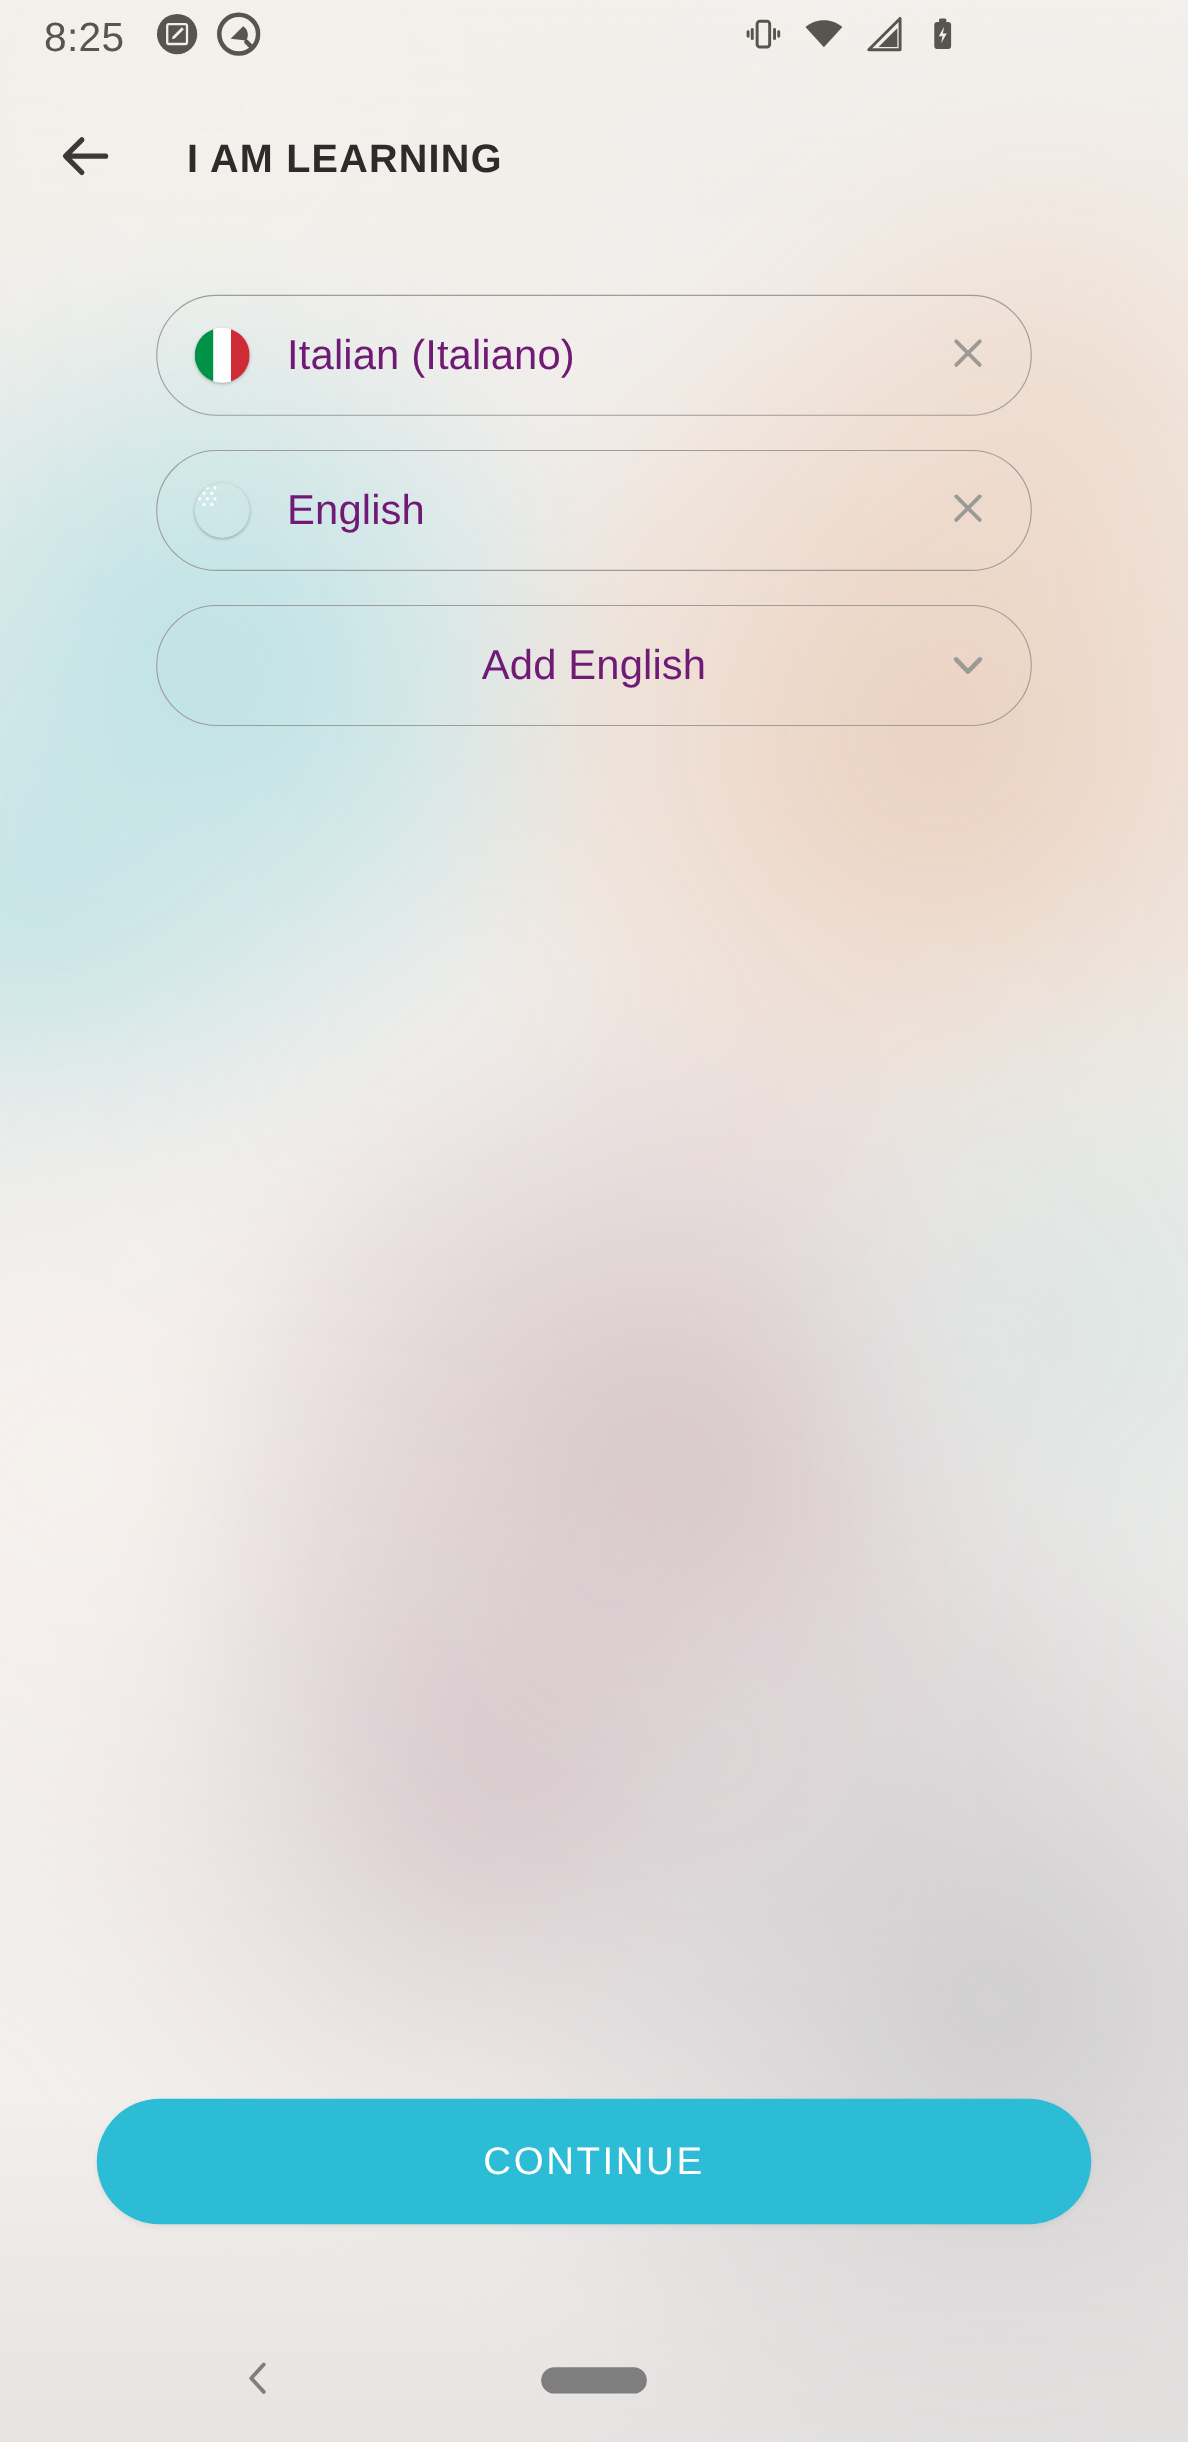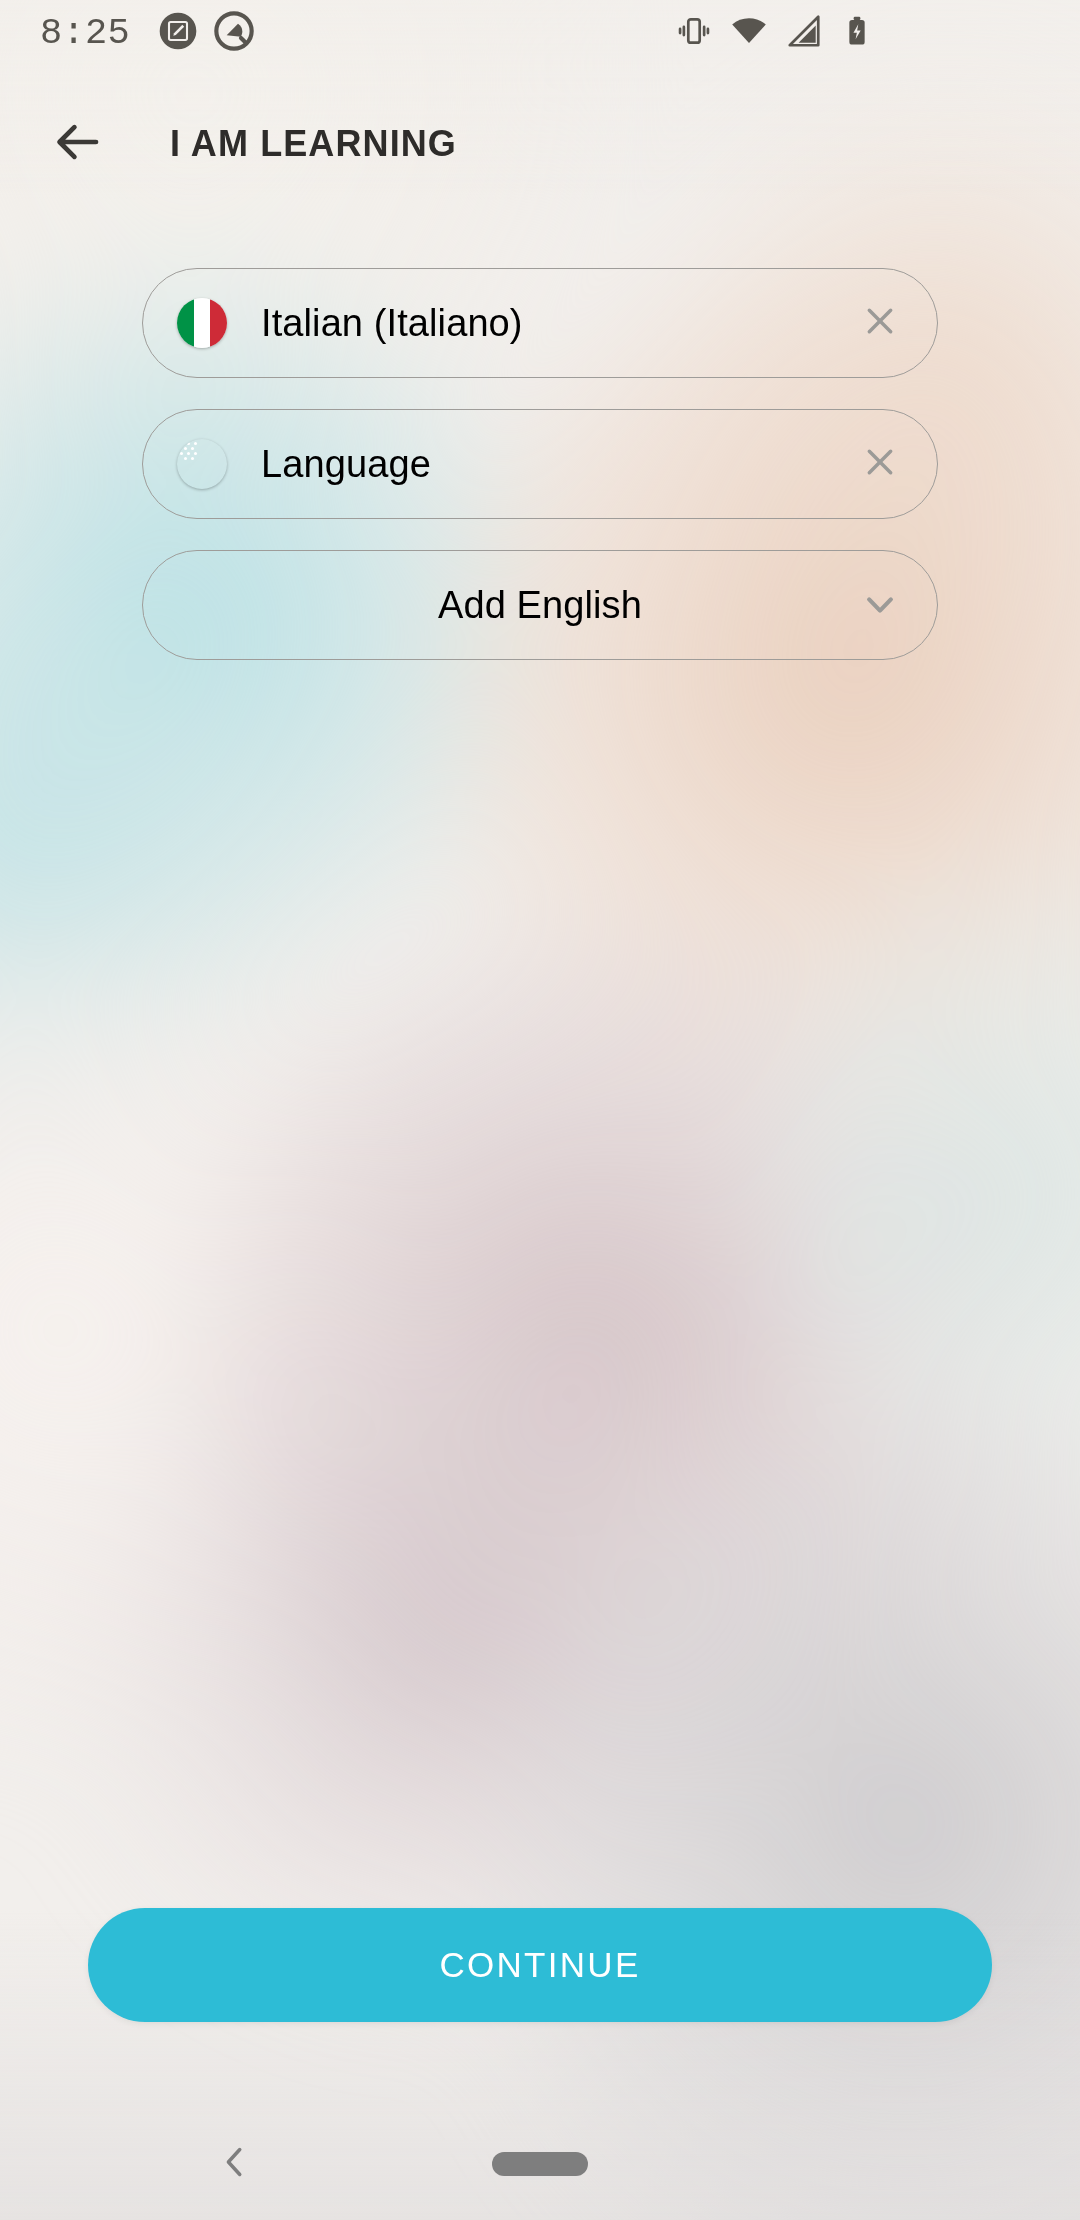--- a/index.html
+++ b/index.html
@@ -68,21 +68,20 @@
     background:linear-gradient(180deg, rgba(243,240,236,.55) 0%, rgba(243,240,236,0) 9%, rgba(240,236,233,0) 86%, rgba(216,213,214,.45) 100%);
   }
   .bg-blur-wrap { position:absolute; inset:-60px; filter:blur(58px); }
 
   
   #status-bar {
     position:absolute; left:0; top:0; width:908px; height:66px;
     display:flex; align-items:center;
     padding:0 34px 0 40px;
     z-index:6;
-    font-family:Liberation Mono, monospace;
   }
   #status-time {
     font-size:37px; font-weight:400; color:#58554f;
     letter-spacing:.3px; line-height:1;
   }
   .status-notif-group { display:flex; align-items:center; gap:16px; margin-left:28px; }
   .status-right { margin-left:auto; display:flex; align-items:center; gap:17px; }
 
   
   #app-bar {
@@ -115,21 +114,21 @@
   }
   .chip-flag {
     width:50px; height:50px; border-radius:50%;
     margin-left:34px;
     overflow:hidden; flex:none;
     box-shadow:0 1px 3px rgba(0,0,0,.28);
     position:relative;
   }
   .chip-label {
     margin-left:34px;
-    font-size:38px; color:#000000; font-weight:400;
+    font-size:38px; color:#701a75; font-weight:400;
     letter-spacing:.1px;
   }
   .chip-action {
     position:absolute; right:26px; top:50%;
     transform:translateY(-50%);
     width:62px; height:62px;
     display:flex; align-items:center; justify-content:center;
   }
   #add-language-chip { justify-content:center; margin-bottom:0; }
   #add-language-chip .chip-label { margin-left:0; }
@@ -297,21 +296,21 @@
             <span class="star" style="left:6.5px;top:8px"></span>
             <span class="star" style="left:13.5px;top:8px"></span>
             <span class="star" style="left:3px;top:13px"></span>
             <span class="star" style="left:10px;top:13px"></span>
             <span class="star" style="left:17px;top:13px"></span>
             <span class="star" style="left:6.5px;top:18px"></span>
             <span class="star" style="left:13.5px;top:18px"></span>
           </span>
         </span>
       </span>
-      <span class="chip-label">Language</span>
+      <span class="chip-label">English</span>
       <span class="chip-action">
         <span>
           <svg width="40" height="40" viewBox="0 0 24 24">
             <path d="M5.6 5.6l12.8 12.8M18.4 5.6L5.6 18.4" stroke="#9b9a97" stroke-width="2.1" stroke-linecap="round"></path>
           </svg>
         </span>
       </span>
     </div>
 
     <div class="lang-chip" id="add-language-chip">

